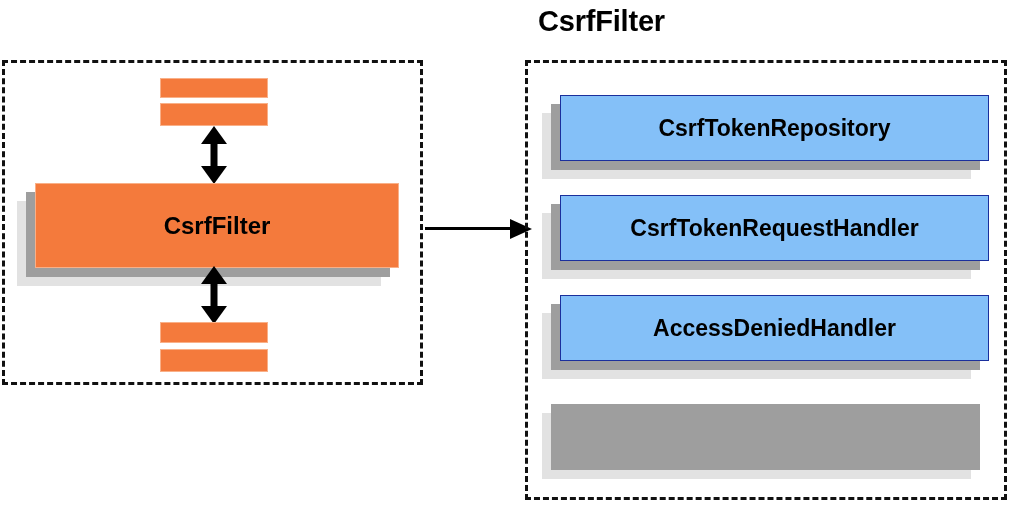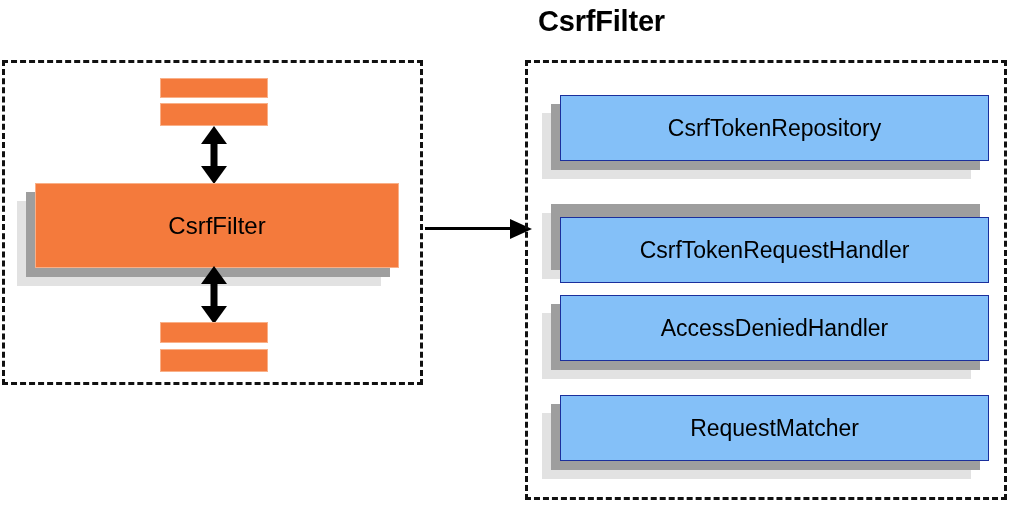--- a/index.html
+++ b/index.html
@@ -45,21 +45,21 @@
   }
   .shadow-far  { background: #e2e2e2; }
   .shadow-near { background: #9e9e9e; }
 
   .box {
     position: absolute;
     box-sizing: border-box;
     display: flex;
     align-items: center;
     justify-content: center;
-    font-weight: normal;
+    font-weight: bold;
     color: #000000;
     white-space: nowrap;
   }
   .box-orange {
     background: #f47a3c;
     border: 1px solid #f9b088;
   }
   .box-blue {
     background: #84c0f8;
     border: 1px solid #1b2f9c;
@@ -148,23 +148,22 @@
   </div>
 
   <div class="dashed-panel" id="panel-right"></div>
 
   <div class="shadow-far" style="left:542px; top:113px; width:429px; height:66px;"></div>
   <div class="shadow-near" style="left:551px; top:104px; width:429px; height:66px;"></div>
   <div class="box box-blue" style="left:560px; top:95px; width:429px; height:66px;">CsrfTokenRepository</div>
 
   <div class="shadow-far" style="left:542px; top:213px; width:429px; height:66px;"></div>
   <div class="shadow-near" style="left:551px; top:204px; width:429px; height:66px;"></div>
-  <div class="box box-blue" style="left:560px; top:195px; width:429px; height:66px;margin-top:22px;">CsrfTokenRequestHandler</div>
+  <div class="box box-blue" style="left:560px; top:195px; width:429px; height:66px;">CsrfTokenRequestHandler</div>
 
   <div class="shadow-far" style="left:542px; top:313px; width:429px; height:66px;"></div>
   <div class="shadow-near" style="left:551px; top:304px; width:429px; height:66px;"></div>
   <div class="box box-blue" style="left:560px; top:295px; width:429px; height:66px;">AccessDeniedHandler</div>
 
   <div class="shadow-far" style="left:542px; top:413px; width:429px; height:66px;"></div>
   <div class="shadow-near" style="left:551px; top:404px; width:429px; height:66px;"></div>
-  <div class="box box-blue" style="left:560px; top:395px; width:429px; height:66px;">RequestMatcher</div>
 
 </div>
 
 </body></html>

